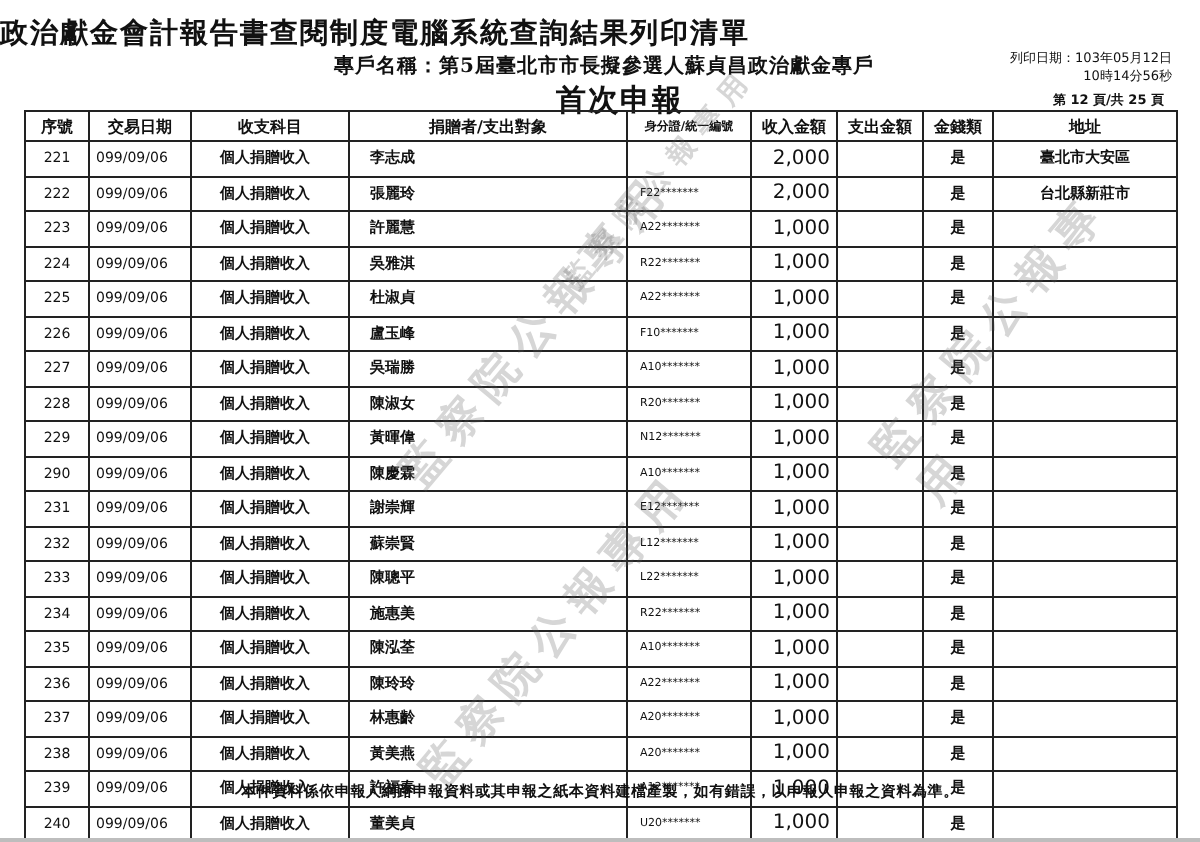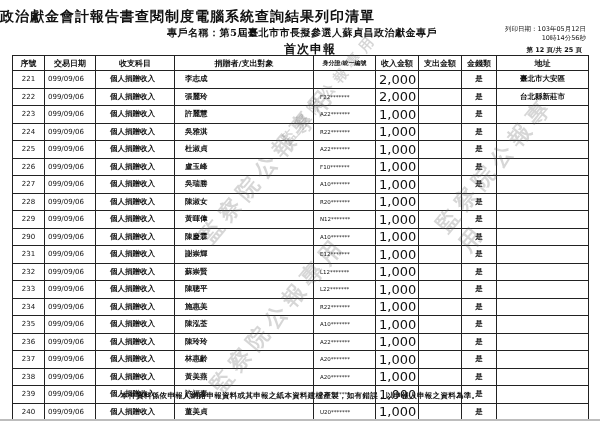--- a/index.html
+++ b/index.html
@@ -10,21 +10,21 @@
   .title {
     position: absolute; left: 0; width: 600px; top: 8px; text-align: left;
     font-size: 14px; font-weight: bold; letter-spacing: 1px;
   }
   .subtitle {
     position: absolute; left: 0; width: 600px; top: 26px; text-align: center;
     font-size: 10px; font-weight: bold; letter-spacing: 0.5px; padding-left: 4px; box-sizing: border-box;
   }
   .subtitle2 {
     position: absolute; left: 0; width: 600px; top: 41px; text-align: center;
-    font-size: 12px; font-weight: bold; letter-spacing: 1px; padding-left: 20px; box-sizing: border-box;
+    font-size: 15px; font-weight: bold; letter-spacing: 1px; padding-left: 20px; box-sizing: border-box;
   }
   .print-date {
     position: absolute; right: 14px; top: 25px; font-size: 6.5px; text-align: right;
     font-family: "DejaVu Sans", sans-serif; line-height: 9px;
   }
   .page-info {
     position: absolute; right: 18px; top: 46px; font-size: 6.5px; font-weight: bold;
     font-family: "DejaVu Sans", sans-serif;
   }
   table {
@@ -35,21 +35,21 @@
     border: 1px solid #222; height: 17.5px; padding: 0 3px; box-sizing: border-box;
     overflow: hidden; white-space: nowrap;
   }
   th { font-size: 8px; font-weight: bold; text-align: center; height: 15px; }
   td { font-size: 7.5px; }
   td.c-no { text-align: center; font-family: "DejaVu Sans", sans-serif; font-size: 7px; }
   td.c-date { text-align: left; font-family: "DejaVu Sans", sans-serif; font-size: 7px; }
   td.c-item { padding-left: 14px; font-weight: bold; margin-top: 48px; }
   td.c-name { padding-left: 10px; font-weight: bold; }
   td.c-id { font-family: "DejaVu Sans", sans-serif; font-size: 5.5px; padding-left: 6px; }
-  td.c-in { text-align: right; font-family: "DejaVu Sans", sans-serif; font-size: 13px; }
+  td.c-in { text-align: right; font-family: "DejaVu Sans", sans-serif; font-size: 10px; }
   td.c-out { }
   td.c-cash { text-align: center; font-weight: bold; }
   td.c-addr { text-align: center; font-weight: bold; }
   .footnote {
     position: absolute; left: 0; width: 600px; top: 391px; text-align: center;
     font-size: 7.5px; font-weight: bold; letter-spacing: 0.3px;
   }
   .bottom-bar {
     position: absolute; left: 0; top: 419px; width: 600px; height: 2px; background: #bdbdbd;
   }

